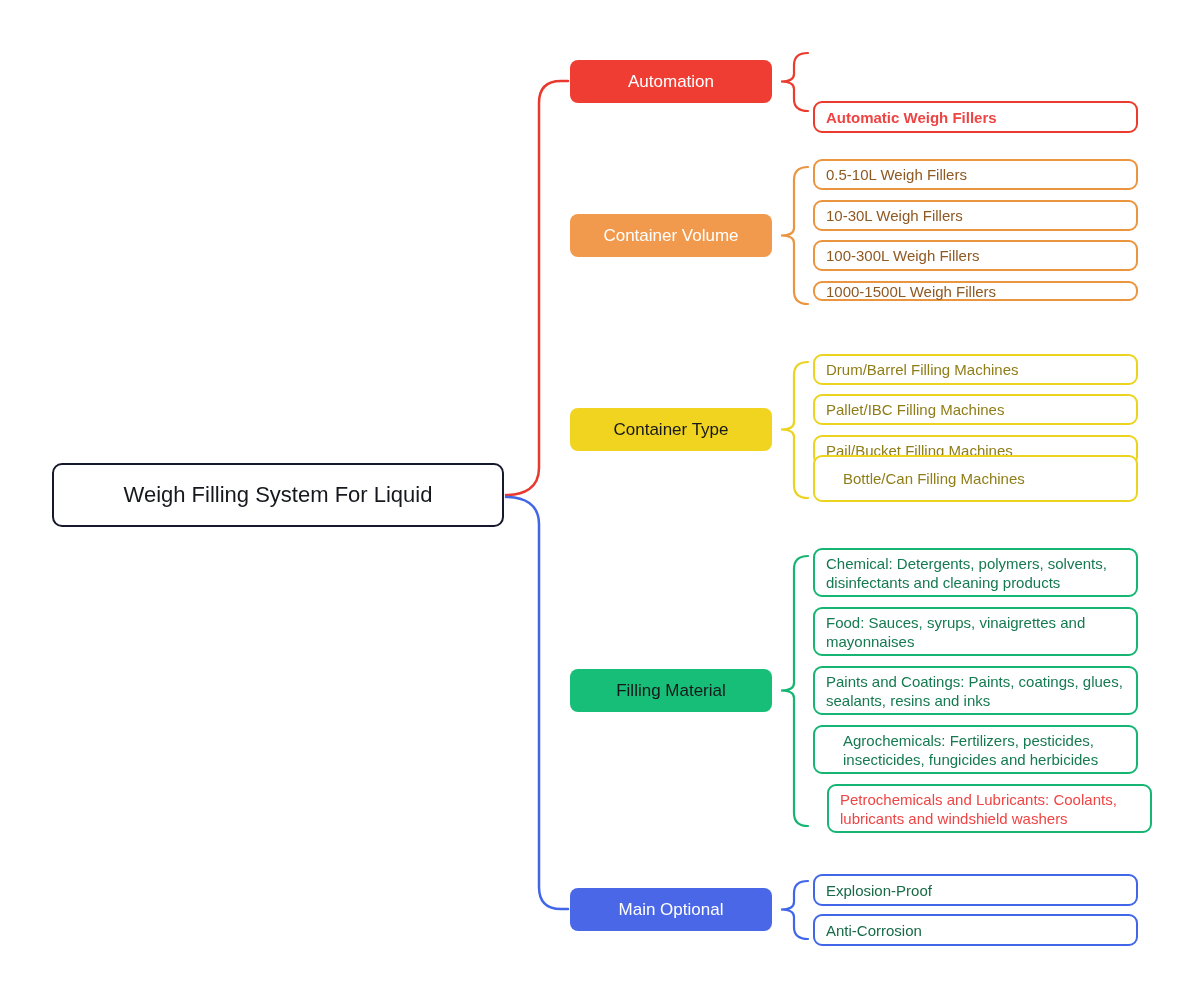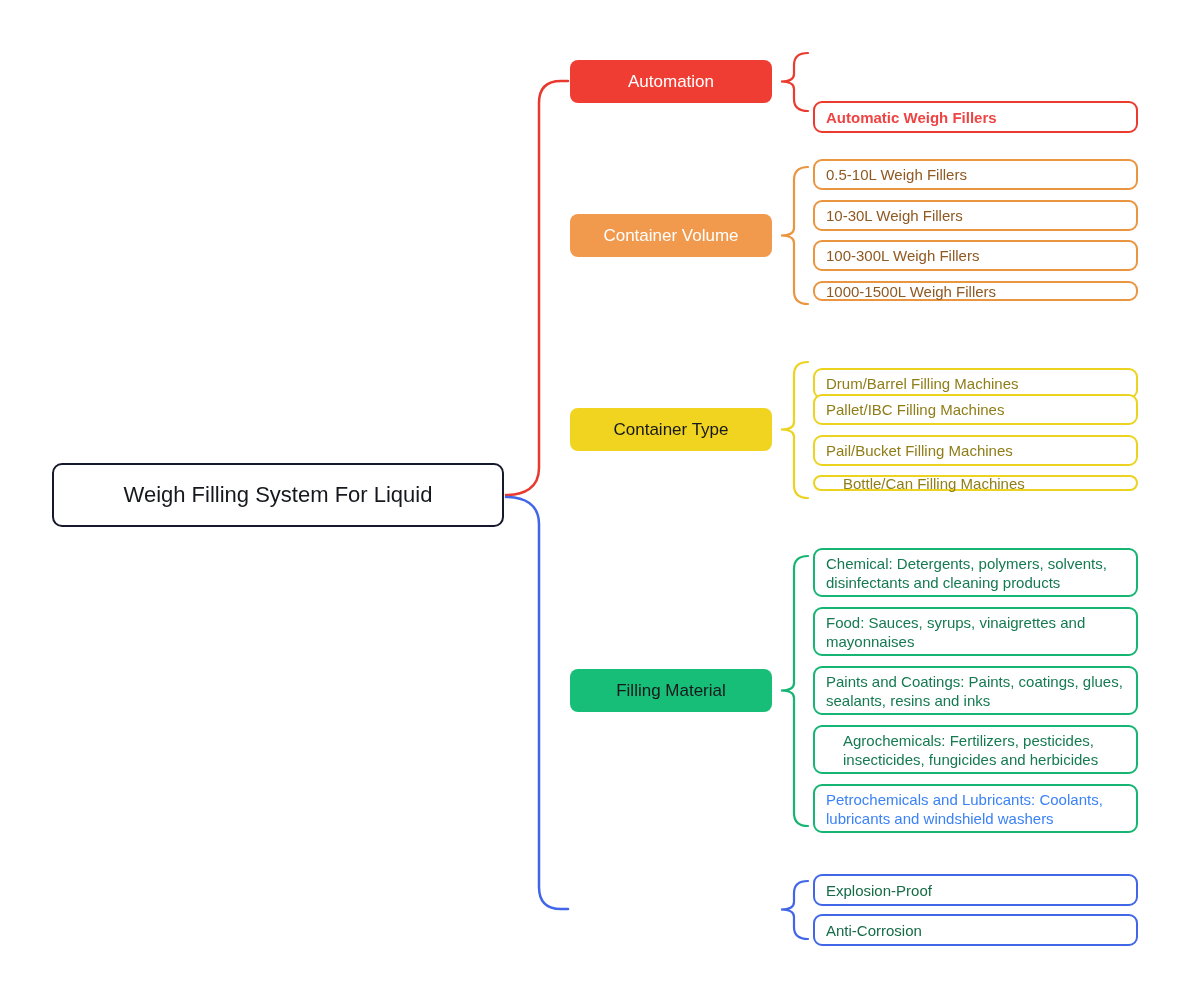--- a/index.html
+++ b/index.html
@@ -87,28 +87,29 @@
   <div class="branch-node" style="top: 60px; background-color: rgb(240, 61, 51); color: rgb(255, 255, 255);">Automation</div>
   <div class="child-node h1line" style="top: 101px; border-color: rgb(234, 59, 46); color: #ef4444; font-weight: bold;">Automatic Weigh Fillers</div>
 
   <div class="branch-node" style="top: 214px; background-color: rgb(241, 154, 77); color: rgb(255, 255, 255);">Container Volume</div>
   <div class="child-node h1line" style="top: 159px; height: 31px; border-color: rgb(234, 149, 64); color: rgb(143, 89, 34);">0.5-10L Weigh Fillers</div>
   <div class="child-node h1line" style="top: 200px; height: 31px; border-color: rgb(234, 149, 64); color: rgb(143, 89, 34);">10-30L Weigh Fillers</div>
   <div class="child-node h1line" style="top: 240px; height: 31px; border-color: rgb(234, 149, 64); color: rgb(143, 89, 34); text-align: right;">100-300L Weigh Fillers</div>
   <div class="child-node h1line" style="top: 281px; height: 20px; border-color: rgb(234, 149, 64); color: rgb(143, 89, 34);">1000-1500L Weigh Fillers</div>
 
   <div class="branch-node" style="top: 408px; background-color: rgb(240, 212, 31); color: rgb(23, 24, 28);">Container Type</div>
-  <div class="child-node h1line" style="top: 368px; height: 31px; border-color: rgb(236, 211, 31); color: rgb(143, 125, 24);">Drum/Barrel Filling Machines</div>
+  <div class="child-node h1line" style="top: 354px; height: 31px; border-color: rgb(236, 211, 31); color: rgb(143, 125, 24);">Drum/Barrel Filling Machines</div>
   <div class="child-node h1line" style="top: 394px; height: 31px; border-color: rgb(236, 211, 31); color: rgb(143, 125, 24);">Pallet/IBC Filling Machines</div>
   <div class="child-node h1line" style="top: 435px; height: 31px; border-color: rgb(236, 211, 31); color: rgb(143, 125, 24);">Pail/Bucket Filling Machines</div>
-  <div class="child-node h1line" style="top: 475px; height: 16px; border-color: rgb(236, 211, 31); color: rgb(143, 125, 24); padding-left: 28px;">Bottle/Can Filling Machines</div>
+  <div class="child-node h1line" style="top: 455px; height: 47px; border-color: rgb(236, 211, 31); color: rgb(143, 125, 24); padding-left: 28px;">Bottle/Can Filling Machines</div>
 
   <div class="branch-node" style="top: 669px; background-color: rgb(23, 190, 119); color: rgb(23, 24, 28);">Filling Material</div>
   <div class="child-node h2line" style="top: 548px; border-color: rgb(23, 181, 115); color: rgb(21, 122, 80);">Chemical: Detergents, polymers, solvents, disinfectants and cleaning products</div>
   <div class="child-node h2line" style="top: 607px; border-color: rgb(23, 181, 115); color: rgb(21, 122, 80);">Food: Sauces, syrups, vinaigrettes and mayonnaises</div>
   <div class="child-node h2line" style="top: 666px; border-color: rgb(23, 181, 115); color: rgb(21, 122, 80);">Paints and Coatings: Paints, coatings, glues, sealants, resins and inks</div>
   <div class="child-node h2line" style="top: 725px; border-color: rgb(23, 181, 115); color: rgb(21, 122, 80); padding-left: 28px;">Agrochemicals: Fertilizers, pesticides, insecticides, fungicides and herbicides</div>
-  <div class="child-node h2line" style="top: 784px; border-color: rgb(23, 181, 115); color: #3b82f6;">Petrochemicals and Lubricants: Coolants, lubricants and windshield washers</div>
+  <div class="child-node h2line" style="top: 784px; border-color: rgb(23, 181, 115); color: #ef4444; margin-left: 14px;">Petrochemicals and Lubricants: Coolants, lubricants and windshield washers</div>
 
+  <div class="branch-node" style="top: 888px; background-color: rgb(74, 103, 232); color: rgb(255, 255, 255);">Main Optional</div>
   <div class="child-node h1line" style="top: 874px; border-color: rgb(65, 102, 232); color: rgb(22, 107, 70);">Explosion-Proof</div>
   <div class="child-node h1line" style="top: 914px; border-color: rgb(65, 102, 232); color: rgb(22, 107, 70);">Anti-Corrosion</div>
 
 </div>
 
 </body></html>

